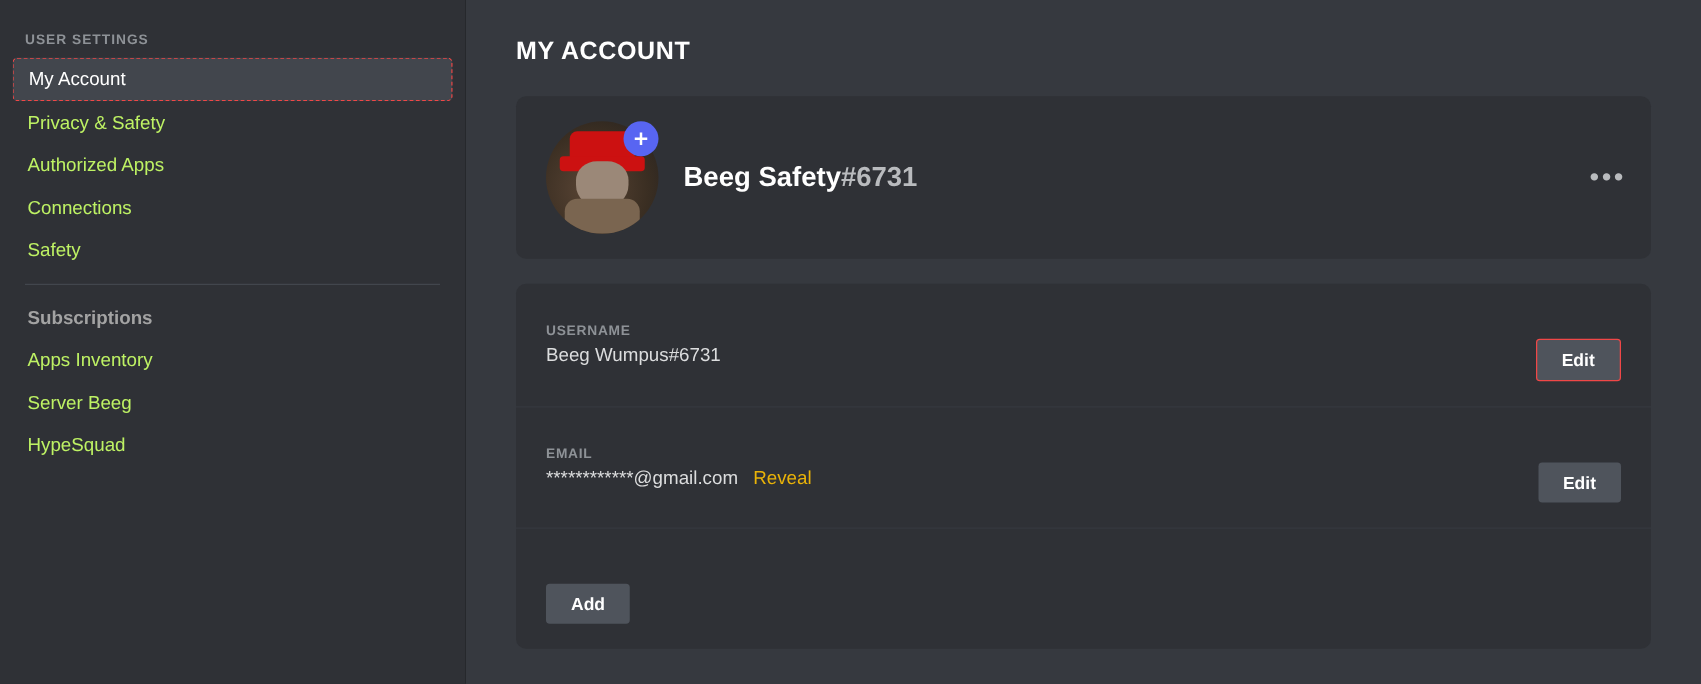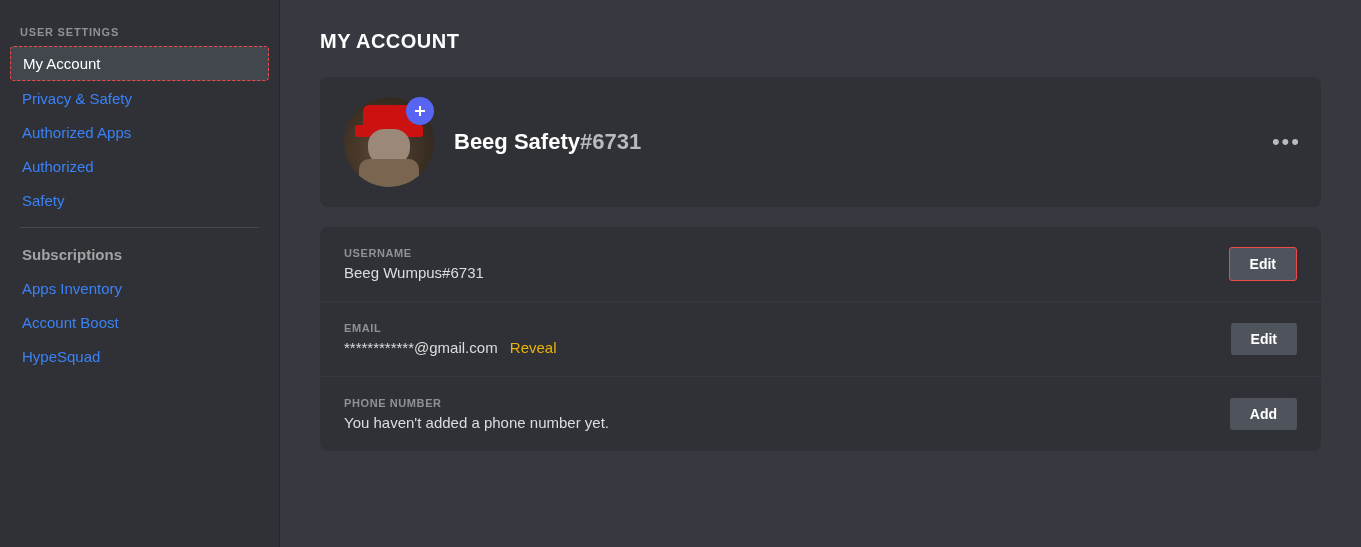--- a/index.html
+++ b/index.html
@@ -8,21 +8,21 @@
       background: #2f3136;
       color: #dcddde;
       display: flex;
       height: 547px;
       width: 1361px;
       overflow: hidden;
     }
 
     
     .sidebar {
-      width: 280px;
+      width: 373px;
       background: #2f3136;
       padding: 20px 10px;
       flex-shrink: 0;
       border-right: 1px solid #26282c;
     }
 
     .sidebar-section-label {
       font-size: 11px;
       font-weight: 700;
       color: #8e9297;
@@ -30,21 +30,21 @@
       text-transform: uppercase;
       padding: 6px 10px 6px 10px;
       margin-bottom: 2px;
     }
 
     .sidebar-item {
       display: block;
       padding: 8px 12px;
       border-radius: 4px;
       font-size: 15px;
-      color: #3b82f6;
+      color: #bef264;
       cursor: pointer;
       text-decoration: none;
       margin-bottom: 1px;
       user-select: none;
     }
 
     .sidebar-item.active {
       background: #42464d;
       color: #ffffff;
       border: 1.5px dashed #f04747;
@@ -184,20 +184,21 @@
     .action-btn {
       padding: 8px 20px;
       border-radius: 3px;
       font-size: 14px;
       font-weight: 600;
       cursor: pointer;
       border: none;
       background: #4f545c;
       color: #ffffff;
       flex-shrink: 0;
+      margin-top: 24px;
     }
 
     .action-btn.outlined-red {
       border: 1.5px solid #f04747;
       background: #4f545c;
     }
 
     
     .avatar-art {
       width: 90px;
@@ -267,39 +268,39 @@
 
   <div class="sidebar-item">
     <span>Privacy &amp; Safety</span>
   </div>
 
   <div class="sidebar-item">
     <span>Authorized Apps</span>
   </div>
 
   <div class="sidebar-item">
-    <span>Authorized</span>
+    <span>Connections</span>
   </div>
 
   <div class="sidebar-item">
     <span>Safety</span>
   </div>
 
   <div class="sidebar-divider"></div>
 
   <div class="sidebar-item blue">
     <span>Subscriptions</span>
   </div>
 
   <div class="sidebar-item">
     <span>Apps Inventory</span>
   </div>
 
   <div class="sidebar-item">
-    <span>Account Boost</span>
+    <span>Server Beeg</span>
   </div>
 
   <div class="sidebar-item">
     <span>HypeSquad</span>
   </div>
 </nav>
 
 <main class="main-content">
   <h1 class="page-title">MY ACCOUNT</h1>
 
@@ -342,21 +343,17 @@
         <div class="info-label">EMAIL</div>
         <div class="info-value">
           <span>************@gmail.com</span>
           <a class="reveal-link" href="#">Reveal</a>
         </div>
       </div>
       <button class="action-btn">Edit</button>
     </div>
 
     <div class="info-row">
-      <div class="info-left">
-        <div class="info-label">PHONE NUMBER</div>
-        <div class="info-value">You haven't added a phone number yet.</div>
-      </div>
       <button class="action-btn">Add</button>
     </div>
 
   </div>
 </main>
 
 </body></html>

